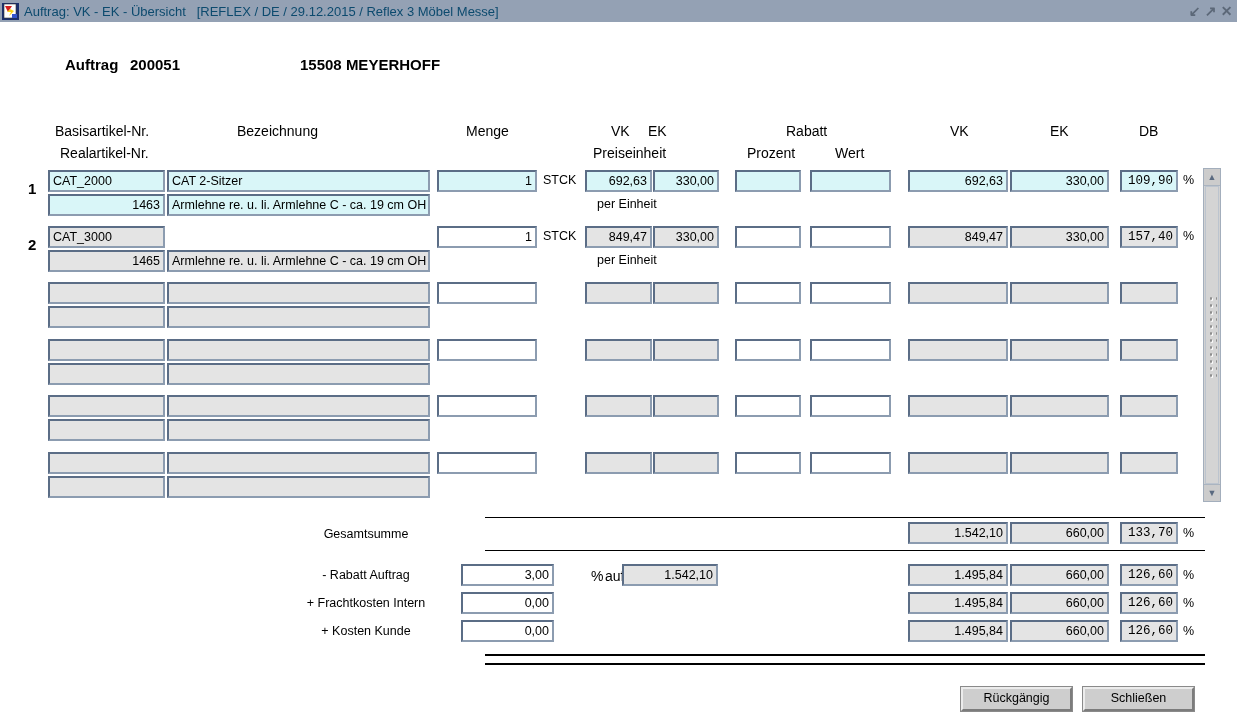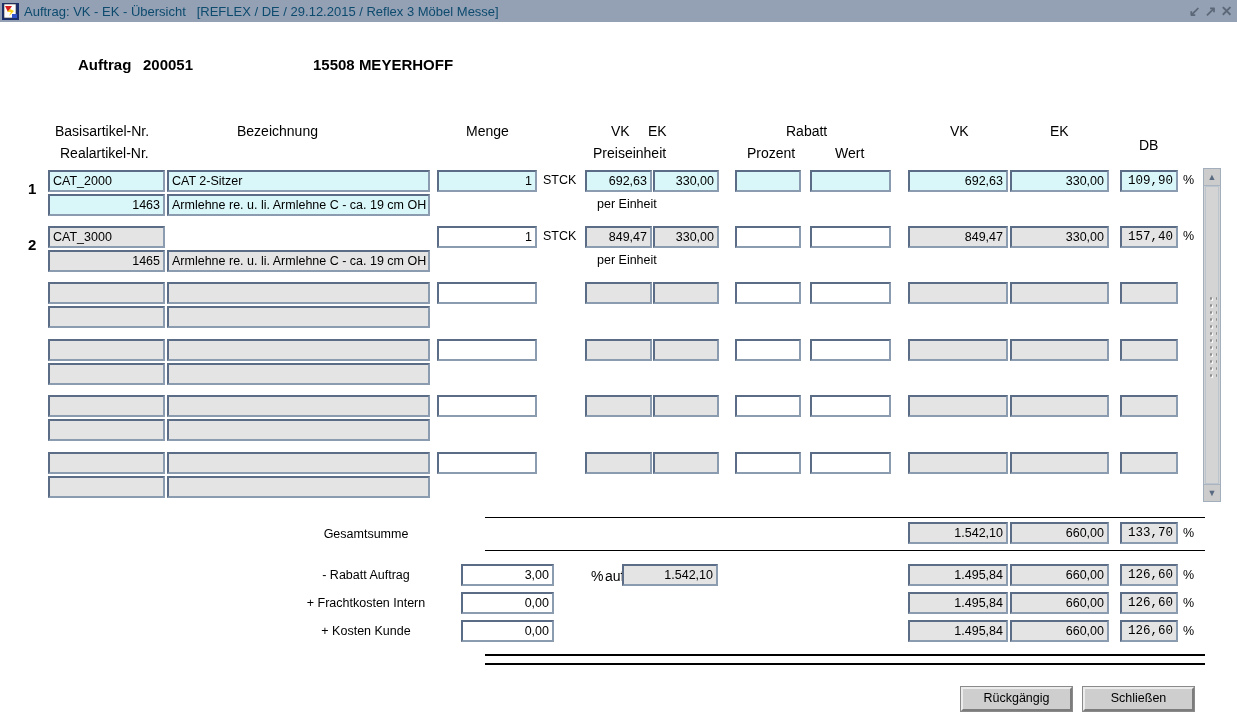--- a/index.html
+++ b/index.html
@@ -6,21 +6,21 @@
   .window{position:relative;width:1237px;height:722px;background:#ffffff;overflow:hidden;}
 
   
   .titlebar{position:absolute;top:0;left:0;width:1237px;height:22px;background:#94a1b4;display:flex;align-items:center;}
   .app-icon{width:17px;height:17px;margin-left:2px;flex:0 0 auto;}
   .titletext{color:#0c4a6e;font-size:13px;margin-left:5px;white-space:pre;}
   .wincontrols{position:absolute;right:3px;top:0;height:22px;display:flex;align-items:center;gap:1px;}
   .winbtn{color:#5c6878;font-weight:bold;font-size:14px;width:15px;text-align:center;cursor:default;}
 
   
-  .hdr{position:absolute;font-size:15px;font-weight:bold;color:#000;white-space:nowrap;margin-left:13px;}
+  .hdr{position:absolute;font-size:15px;font-weight:bold;color:#000;white-space:nowrap;}
 
   
   .lbl{position:absolute;font-size:14px;color:#000;white-space:nowrap;}
 
   
   .f{position:absolute;box-sizing:border-box;height:22px;border:2px solid;
      border-color:#5b6d86 #8c9cb0 #8c9cb0 #5b6d86;
      font-size:12.5px;line-height:18px;padding:0 3px;white-space:nowrap;overflow:hidden;}
   .c{background:#d9f6f8;}
   .g{background:#e4e4e4;}
@@ -97,21 +97,21 @@
   <span class="hdr" style="left:300px;top:56px;">15508 MEYERHOFF</span>
 
   <span class="lbl" style="left:55px;top:123px;">Basisartikel-Nr.</span>
   <span class="lbl" style="left:237px;top:123px;">Bezeichnung</span>
   <span class="lbl" style="left:466px;top:123px;">Menge</span>
   <span class="lbl" style="left:611px;top:123px;">VK</span>
   <span class="lbl" style="left:648px;top:123px;">EK</span>
   <span class="lbl" style="left:786px;top:123px;">Rabatt</span>
   <span class="lbl" style="left:950px;top:123px;">VK</span>
   <span class="lbl" style="left:1050px;top:123px;">EK</span>
-  <span class="lbl" style="left:1139px;top:137px;">DB</span>
+  <span class="lbl" style="left:1139px;top:123px;">DB</span>
 
   <span class="lbl" style="left:60px;top:145px;">Realartikel-Nr.</span>
   <span class="lbl" style="left:593px;top:145px;text-align:center;">Preiseinheit</span>
   <span class="lbl" style="left:747px;top:145px;">Prozent</span>
   <span class="lbl" style="left:835px;top:145px;">Wert</span>
 
   <div class="grp" style="top:170px;">
     <span class="rownum">1</span>
     <div class="f c la col-basis">CAT_2000</div>
     <div class="f c la col-bez">CAT 2-Sitzer</div>

